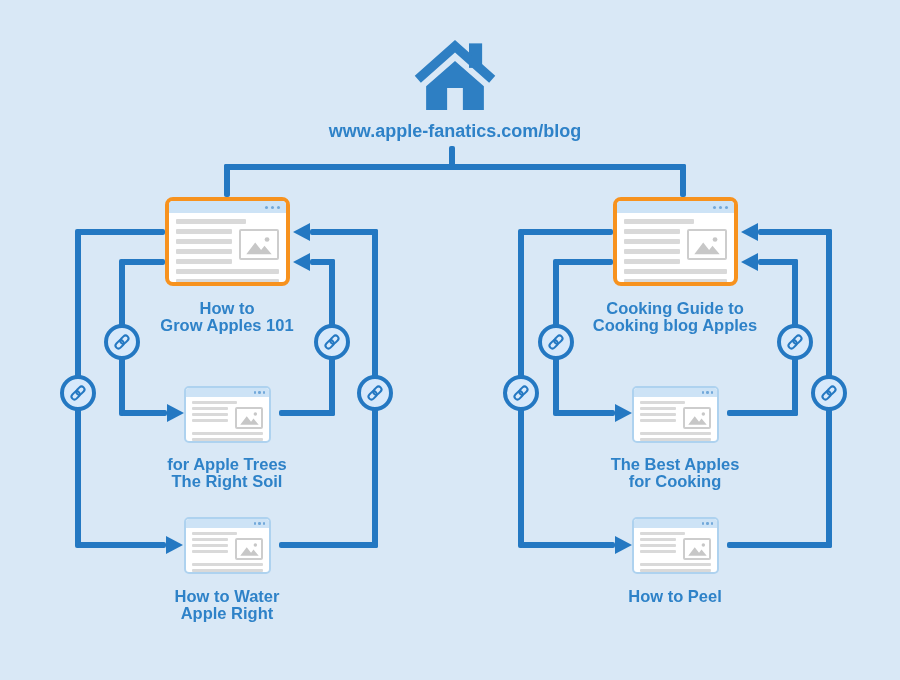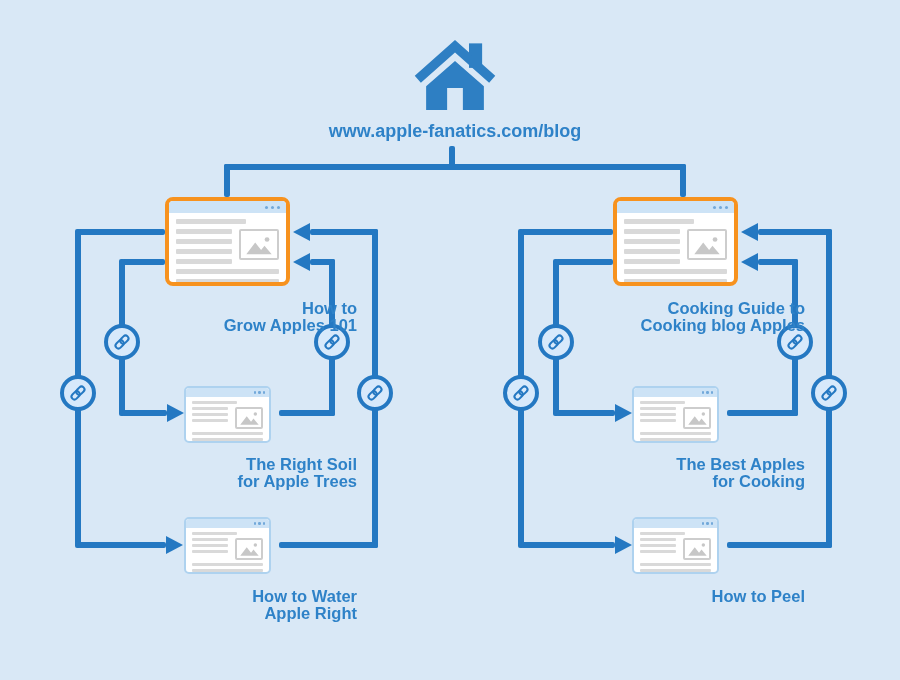--- a/index.html
+++ b/index.html
@@ -54,21 +54,21 @@
   .ccol{flex:1;padding-right:7px;}
   .ccol .tl:last-child{margin-bottom:0;}
   .imgph{background:#fff;border:2px solid #cdcdcd;border-radius:2px;display:flex;align-items:center;justify-content:center;box-sizing:border-box;}
   .pillar .imgph{width:40px;height:31px;}
   .sub .imgph{width:28px;height:22px;}
   
   .heading{
     position:absolute;width:260px;text-align:center;
     color:var(--text-blue);font-weight:bold;font-size:16.5px;line-height:16.5px;
   }
-  .heading span{display:block;text-align:right;}
+  .heading span{display:block;}
   .url{
     position:absolute;left:255px;top:121px;width:400px;text-align:center;
     color:var(--text-blue);font-weight:bold;font-size:18px;
   }
   .house{position:absolute;left:413px;top:36px;}
 </style>
 </head>
 <body>
 
 <div class="stage">
@@ -244,22 +244,22 @@
               <circle cx="26.5" cy="6.5" r="2.8" fill="#c7c7c7"></circle>
               <path d="M2 24 L12.5 10 L19.5 19 L23.5 14 L32 24 Z" fill="#c7c7c7"></path>
             </svg>
         </div>
       </div>
       <i class="tl"></i>
       <i class="tl"></i>
     </div>
   </div>
   <div class="heading" style="left:97px;top:456px;">
+    <span>for Apple Trees</span>
     <span>The Right Soil</span>
-    <span>for Apple Trees</span>
   </div>
 
   <div class="card sub" style="left:184px;top:517px;">
     <div class="bar">
       <span class="dot"></span>
         <span class="dot"></span>
         <span class="dot"></span>
     </div>
     <div class="cbody">
       <i class="tl first"></i>

